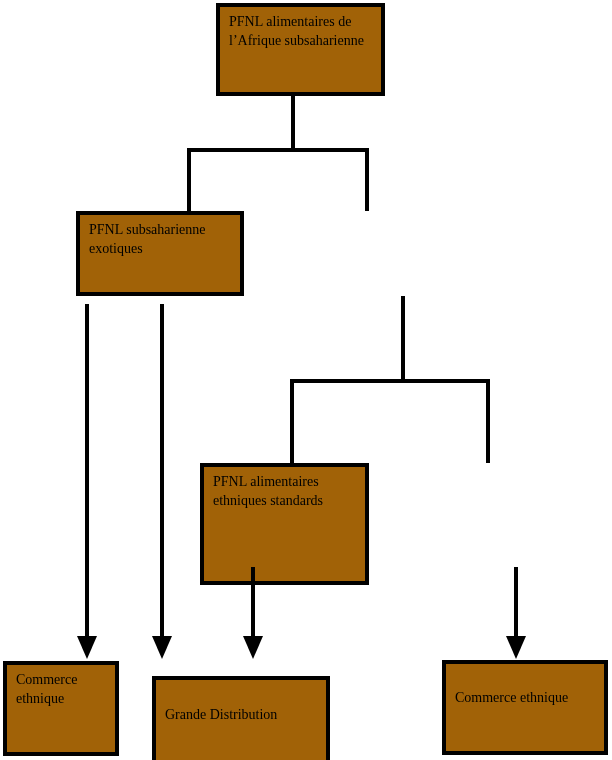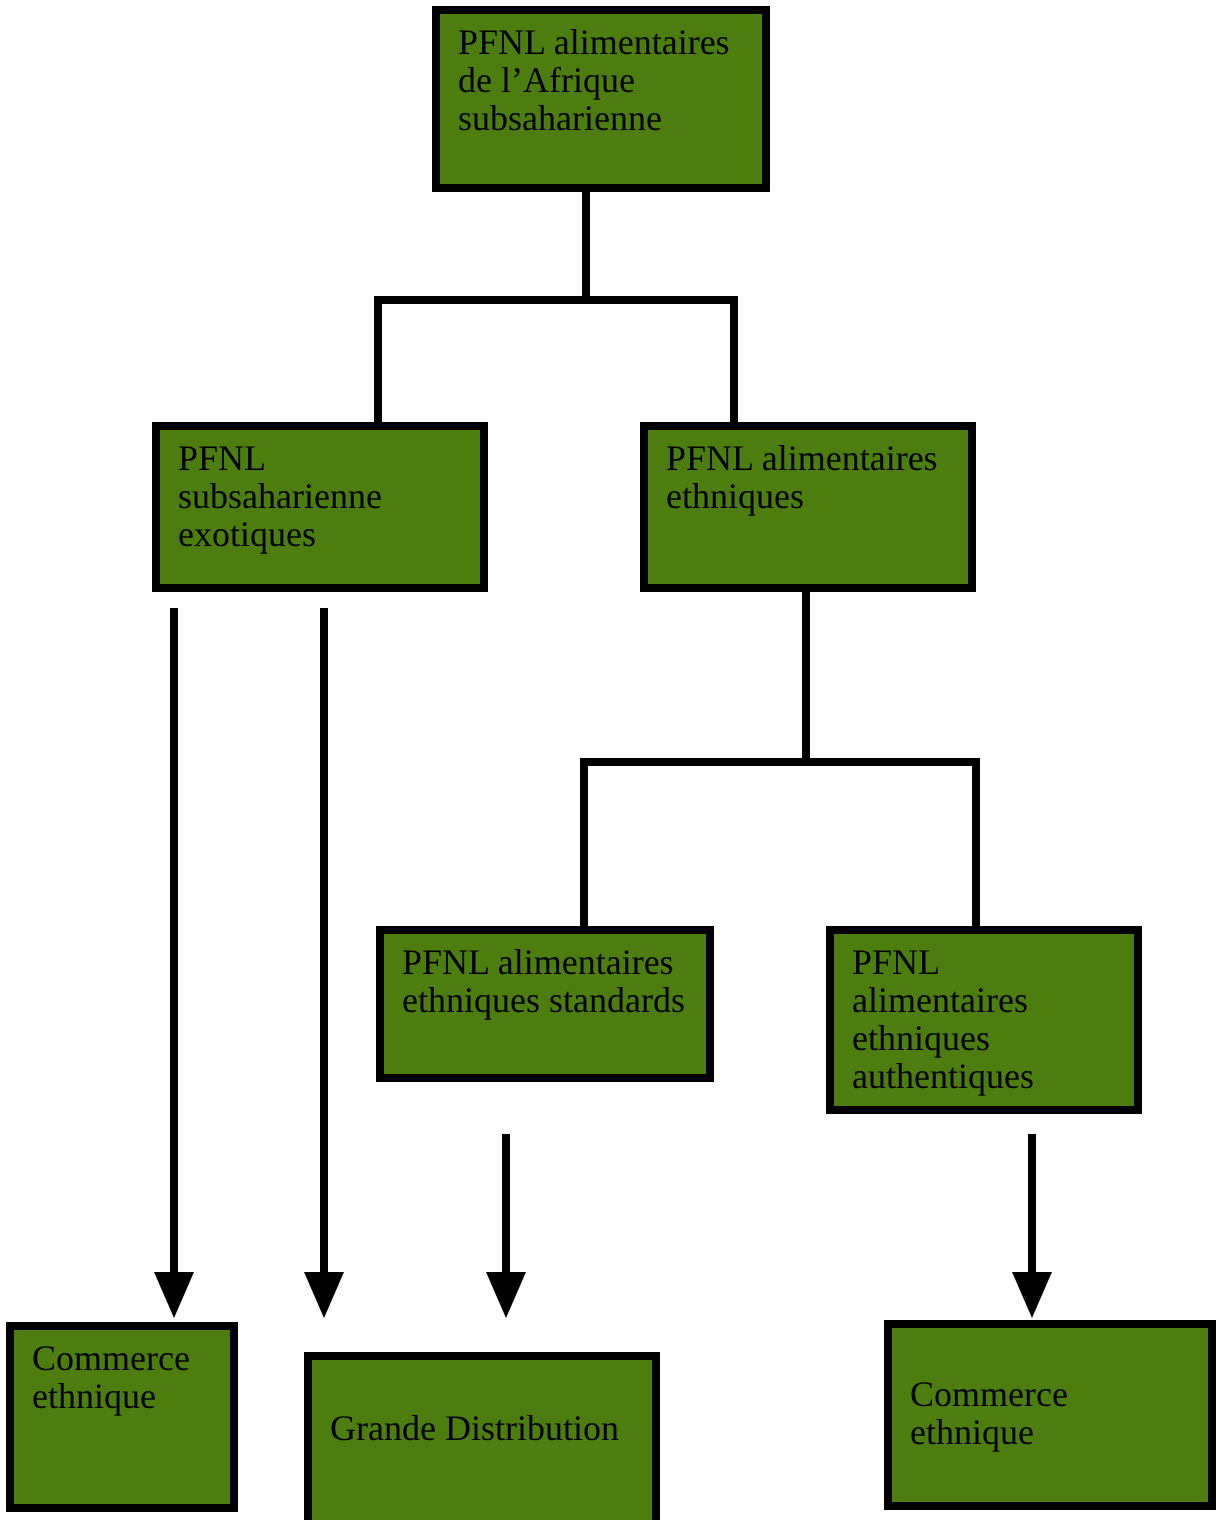--- a/index.html
+++ b/index.html
@@ -12,30 +12,30 @@
     width: 612px;
     height: 760px;
     background: var(--bg, #ffffff);
     font-family: "Liberation Serif", "DejaVu Serif", serif;
     overflow: hidden;
   }
   .node {
     position: absolute;
     box-sizing: border-box;
     border: 4px solid var(--line, #000000);
-    background: #4d7c0f;
+    background: #a16207;
     color: #000000;
-    font-size: 18px;
+    font-size: 14px;
     line-height: 19px;
     padding: 5px 6px 16px 9px;
   }
   .node-root         { left: 216px; top: 3px;   width: 169px; height: 93px; }
   .node-exotiques    { left: 76px;  top: 211px; width: 168px; height: 85px; }
   .node-ethniques    { left: 320px; top: 211px; width: 168px; height: 85px; }
-  .node-standards    { left: 188px; top: 463px; width: 169px; height: 78px; }
+  .node-standards    { left: 200px; top: 463px; width: 169px; height: 122px; }
   .node-authentiques { left: 413px; top: 463px; width: 158px; height: 94px; }
   .node-commerce-left  { left: 3px;   top: 661px; width: 116px; height: 95px; }
   .node-grande         { left: 152px; top: 661px; width: 178px; height: 95px; padding-top: 25px; margin-top: 15px; }
   .node-commerce-right { left: 442px; top: 660px; width: 166px; height: 95px; padding-top: 24px; }
 
   .line {
     position: absolute;
     background: var(--line, #000000);
   }
   .v-root   { left: 291px; top: 96px;  width: 4px;   height: 56px; }
@@ -76,31 +76,25 @@
 <div class="canvas" style="--line: #000000; --bg: #ffffff;">
 
   <div class="node node-root">
     <span>PFNL alimentaires de l’Afrique subsaharienne</span>
   </div>
 
   <div class="node node-exotiques">
     <span>PFNL subsaharienne exotiques</span>
   </div>
 
-  <div class="node node-ethniques">
-    <span>PFNL alimentaires ethniques</span>
-  </div>
 
   <div class="node node-standards">
     <span>PFNL alimentaires ethniques standards</span>
   </div>
 
-  <div class="node node-authentiques">
-    <span>PFNL alimentaires ethniques authentiques</span>
-  </div>
 
   <div class="node node-commerce-left">
     <span>Commerce ethnique</span>
   </div>
 
   <div class="node node-grande">
     <span>Grande Distribution</span>
   </div>
 
   <div class="node node-commerce-right">

